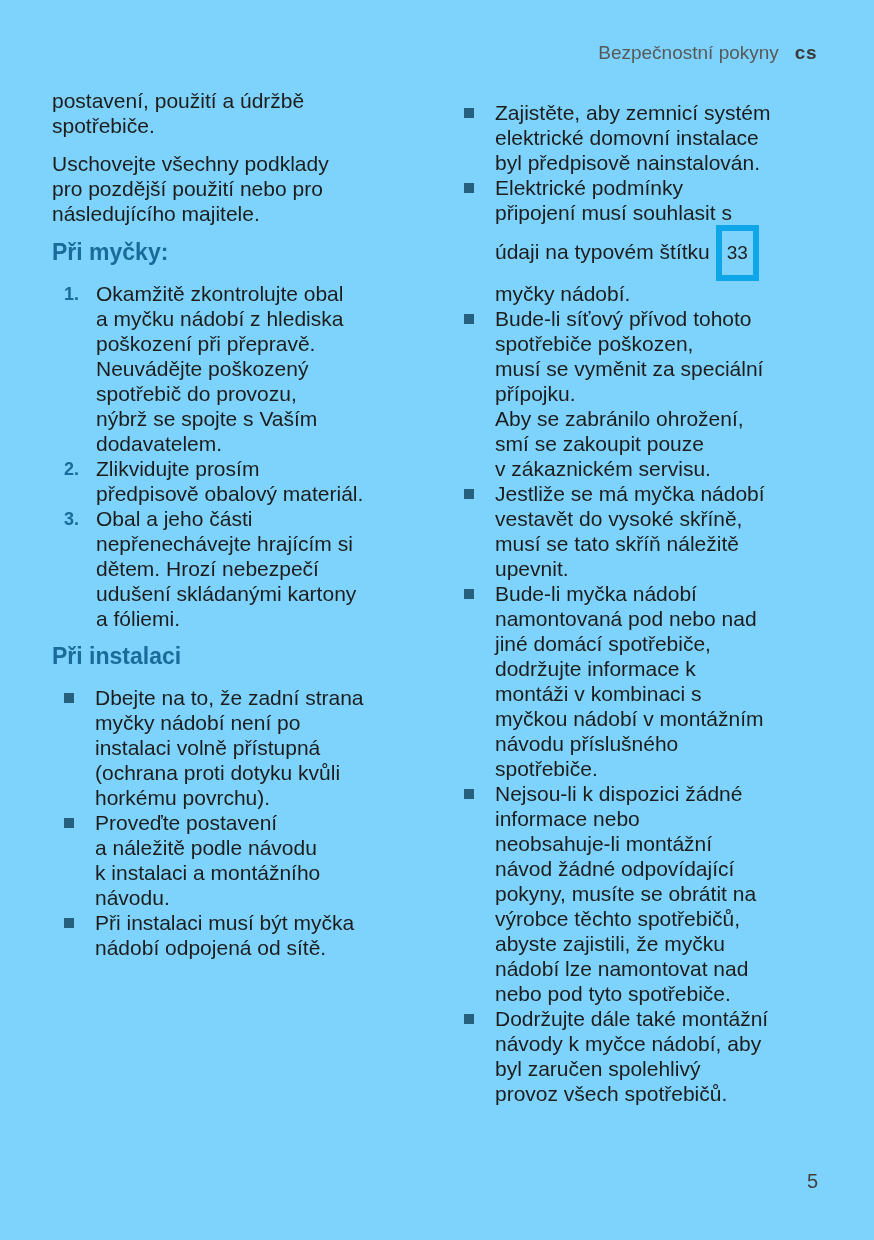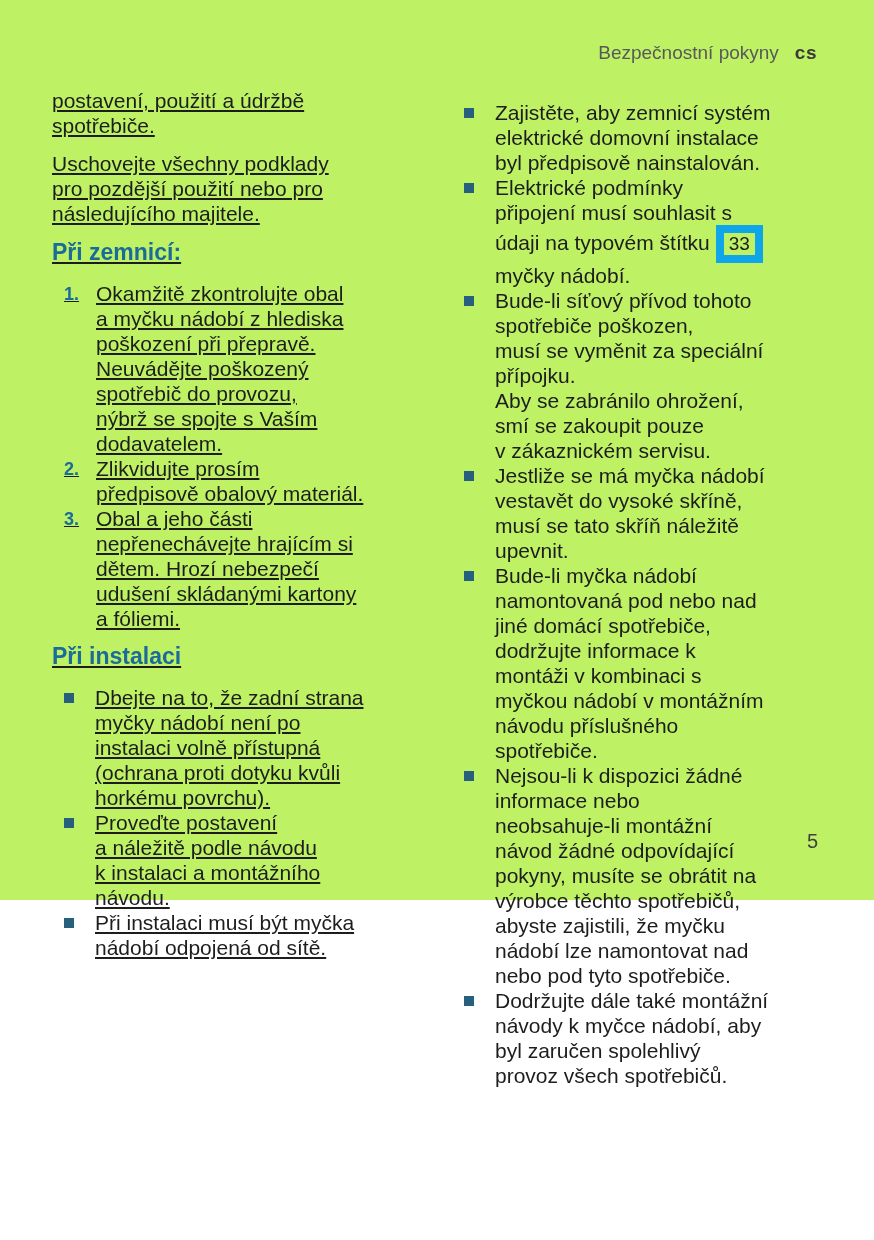--- a/index.html
+++ b/index.html
@@ -11,22 +11,22 @@
     width: 874px;
     height: 1240px;
     font-family: "Liberation Sans", sans-serif;
     color: #1d1d1d;
     position: relative;
     overflow: hidden;
   }
   .page {
     position: relative;
     width: 874px;
-    height: 900px;
-    background: #bef264;
+    height: 1240px;
+    background: #7dd3fc;
   }
   .page-header {
     position: absolute;
     top: 42px;
     right: 57px;
     font-size: 19px;
     line-height: 22px;
     color: #58595b;
     white-space: nowrap;
   }
@@ -40,21 +40,21 @@
     position: absolute;
     top: 88px;
     left: 52px;
     display: flex;
     gap: 32px;
   }
   .col {
     font-size: 21px;
     line-height: 25px;
   }
-  .col.left  { width: 368px; text-decoration: underline; }
+  .col.left  { width: 368px; }
   .col.right { width: 396px; }
 
   .col p {
     margin: 0 0 13px 0;
     white-space: pre-line;
   }
   h2.section-heading {
     font-size: 23px;
     line-height: 26px;
     font-weight: bold;
@@ -86,22 +86,22 @@
     margin-top: 8px;
     margin-right: 21px;
     background: #27607f;
   }
   .txt {
     flex: 1;
     white-space: pre-line;
   }
   .ref-box {
     display: inline-block;
-    border: 8px solid #0ea5e9;
-    padding: 0 5px;
+    border: 6px solid #0ea5e9;
+    padding: 11px 5px;
     font-size: 19px;
     line-height: 22px;
     vertical-align: baseline;
     white-space: nowrap;
   }
   .page-number {
     position: absolute;
     right: 56px;
     bottom: 47px;
     font-size: 20px;
@@ -119,21 +119,21 @@
 
   <div class="columns">
 
     <div class="col left">
       <p>postavení, použití a údržbě
 spotřebiče.</p>
       <p>Uschovejte všechny podklady
 pro pozdější použití nebo pro
 následujícího majitele.</p>
 
-      <h2 class="section-heading">Při zemnicí:</h2>
+      <h2 class="section-heading">Při myčky:</h2>
       <ol class="numlist">
         <li>
           <span class="num">1.</span>
           <span class="txt">Okamžitě zkontrolujte obal
 a myčku nádobí z hlediska
 poškození při přepravě.
 Neuvádějte poškozený
 spotřebič do provozu,
 nýbrž se spojte s Vaším
 dodavatelem.</span>

